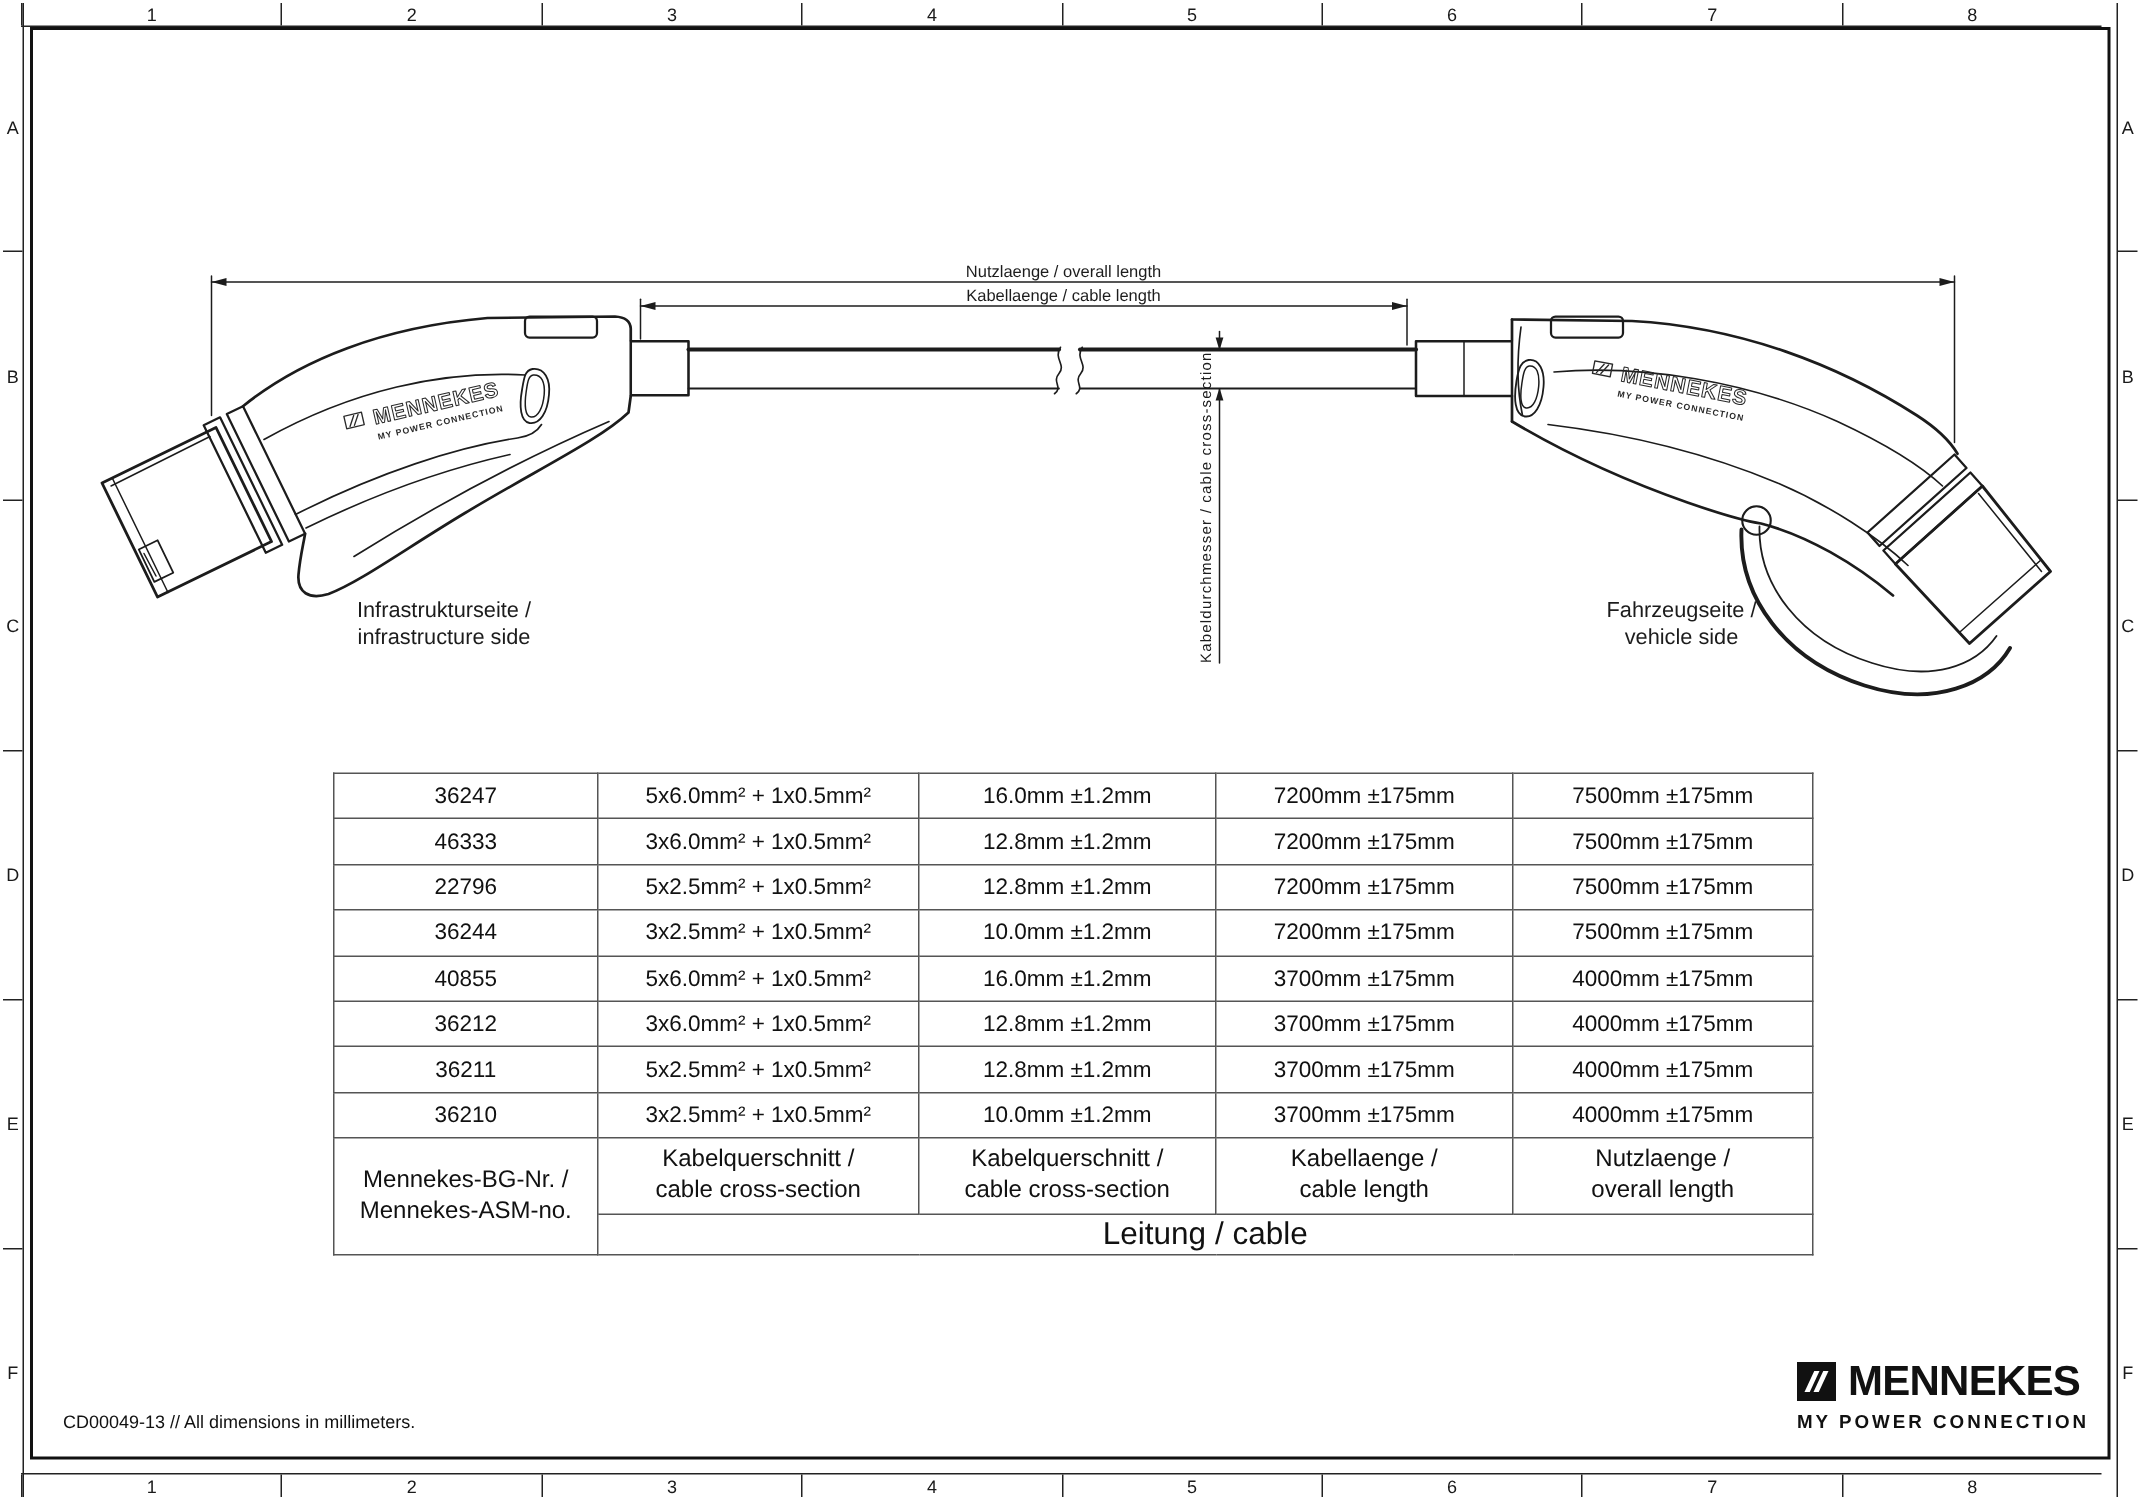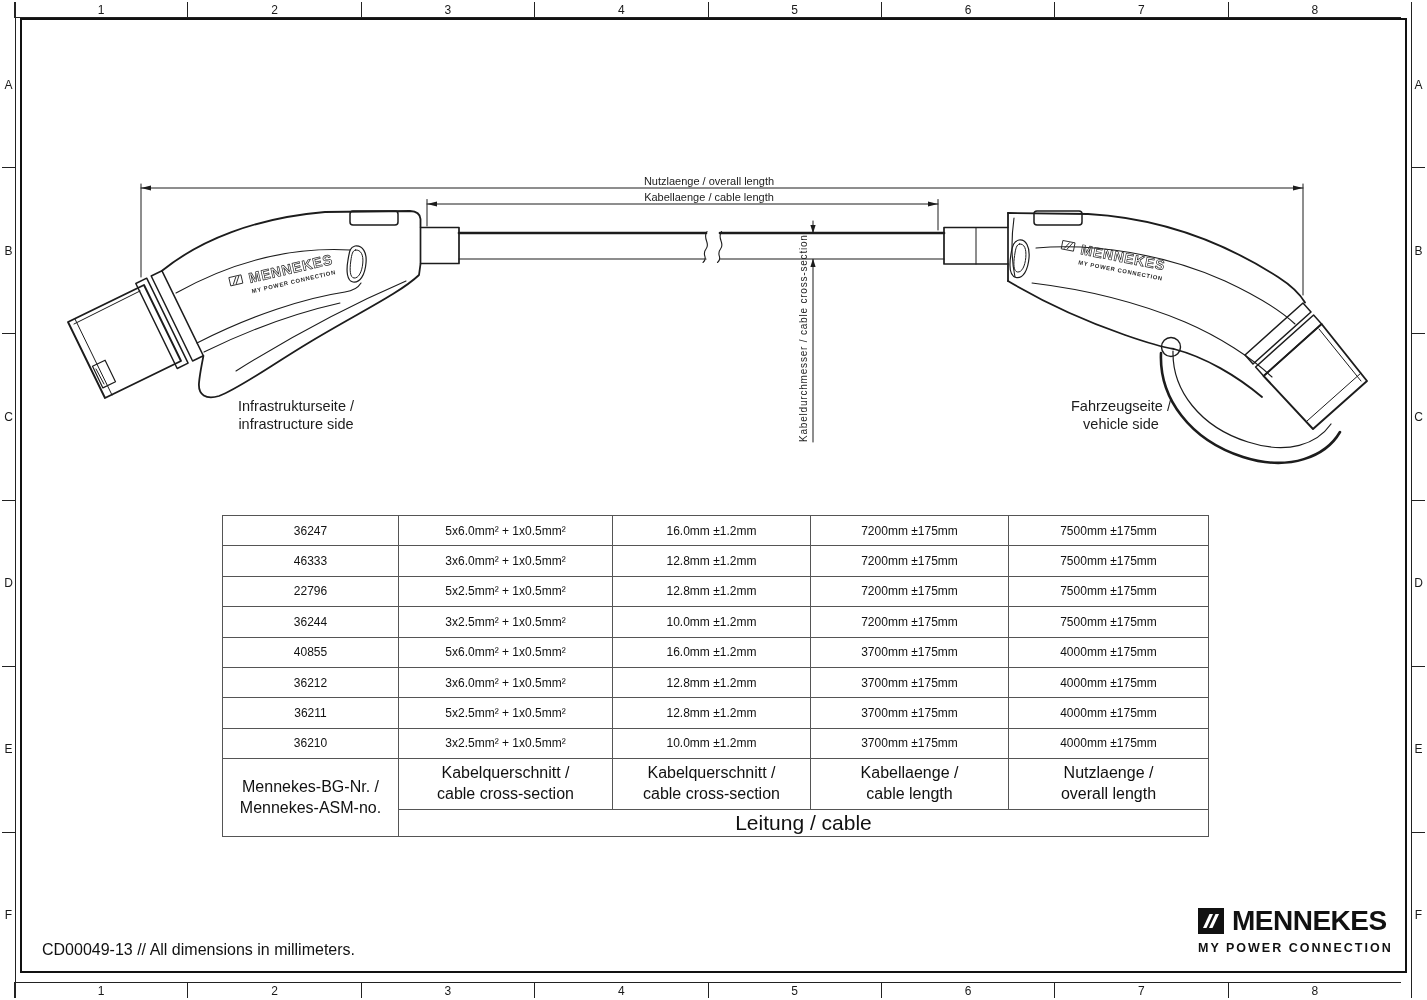--- a/index.html
+++ b/index.html
@@ -20,26 +20,26 @@
   .ruler-h .cell:last-child{border-right:none;}
   .ruler-v .cell{flex:1;display:flex;align-items:center;justify-content:center;
                  font-size:12px;border-bottom:1px solid #222;}
   .ruler-v .cell:last-child{border-bottom:none;}
   
   #draw{position:absolute;left:0;top:0;width:1427px;height:1000px;}
   
   #spec-table{position:absolute;left:222px;top:515px;width:986px;
               border-collapse:collapse;table-layout:fixed;}
   #spec-table td{border:1px solid #555;text-align:center;vertical-align:middle;
-                 font-size:12px;color:#111;padding:0;}
+                 font-size:15px;color:#111;padding:0;}
   #spec-table tr.data td{height:29.4px;}
   #spec-table tr.hdr td{height:50px;font-size:16px;line-height:1.3;}
   #spec-table tr.grp td{height:26px;font-size:21px;}
   
-  #doc-note{position:absolute;left:42px;top:941px;font-size:16px;color:#111;}
+  #doc-note{position:absolute;left:42px;top:941px;font-size:12px;color:#111;}
   #logo{position:absolute;left:1198px;top:905px;width:195px;}
   #logo .row{display:flex;align-items:center;}
   #logo .brand{font-size:28px;font-weight:700;letter-spacing:-0.5px;color:#111;
                margin-left:8px;}
   #logo .tagline{font-size:12.5px;font-weight:700;letter-spacing:2px;color:#111;
                  margin-top:4px;}
 </style>
 </head>
 <body>
 

